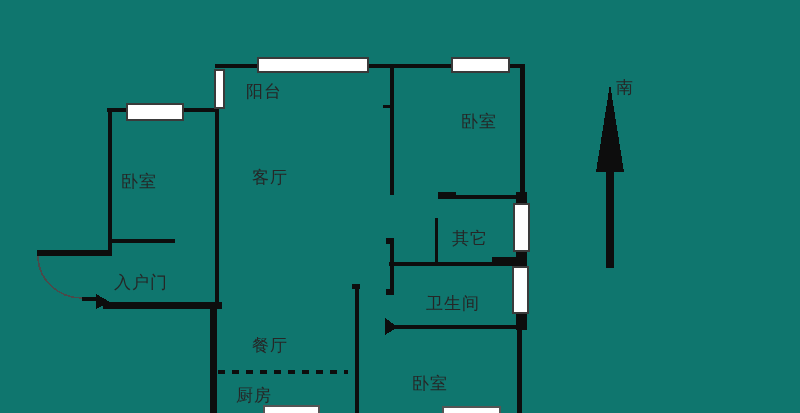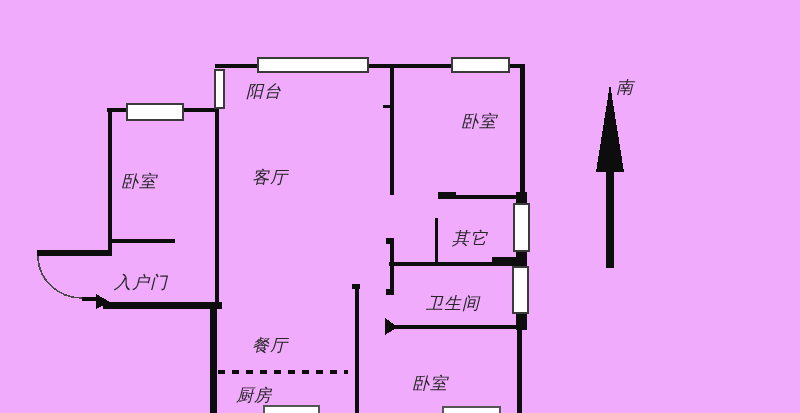--- a/index.html
+++ b/index.html
@@ -4,24 +4,23 @@
 <style>
   html, body {
     margin: 0;
     padding: 0;
     background: #ffffff;
   }
   #stage {
     position: relative;
     width: 800px;
     height: 413px;
-    background: #f0abfc;
+    background: #0f766e;
     overflow: hidden;
     font-family: "Liberation Sans", sans-serif;
-    font-style: italic;
   }
   svg text {
     font-family: "Liberation Sans", sans-serif;
     font-size: 17px;
     letter-spacing: 1px;
   }
 </style>
 </head>
 <body>
 

